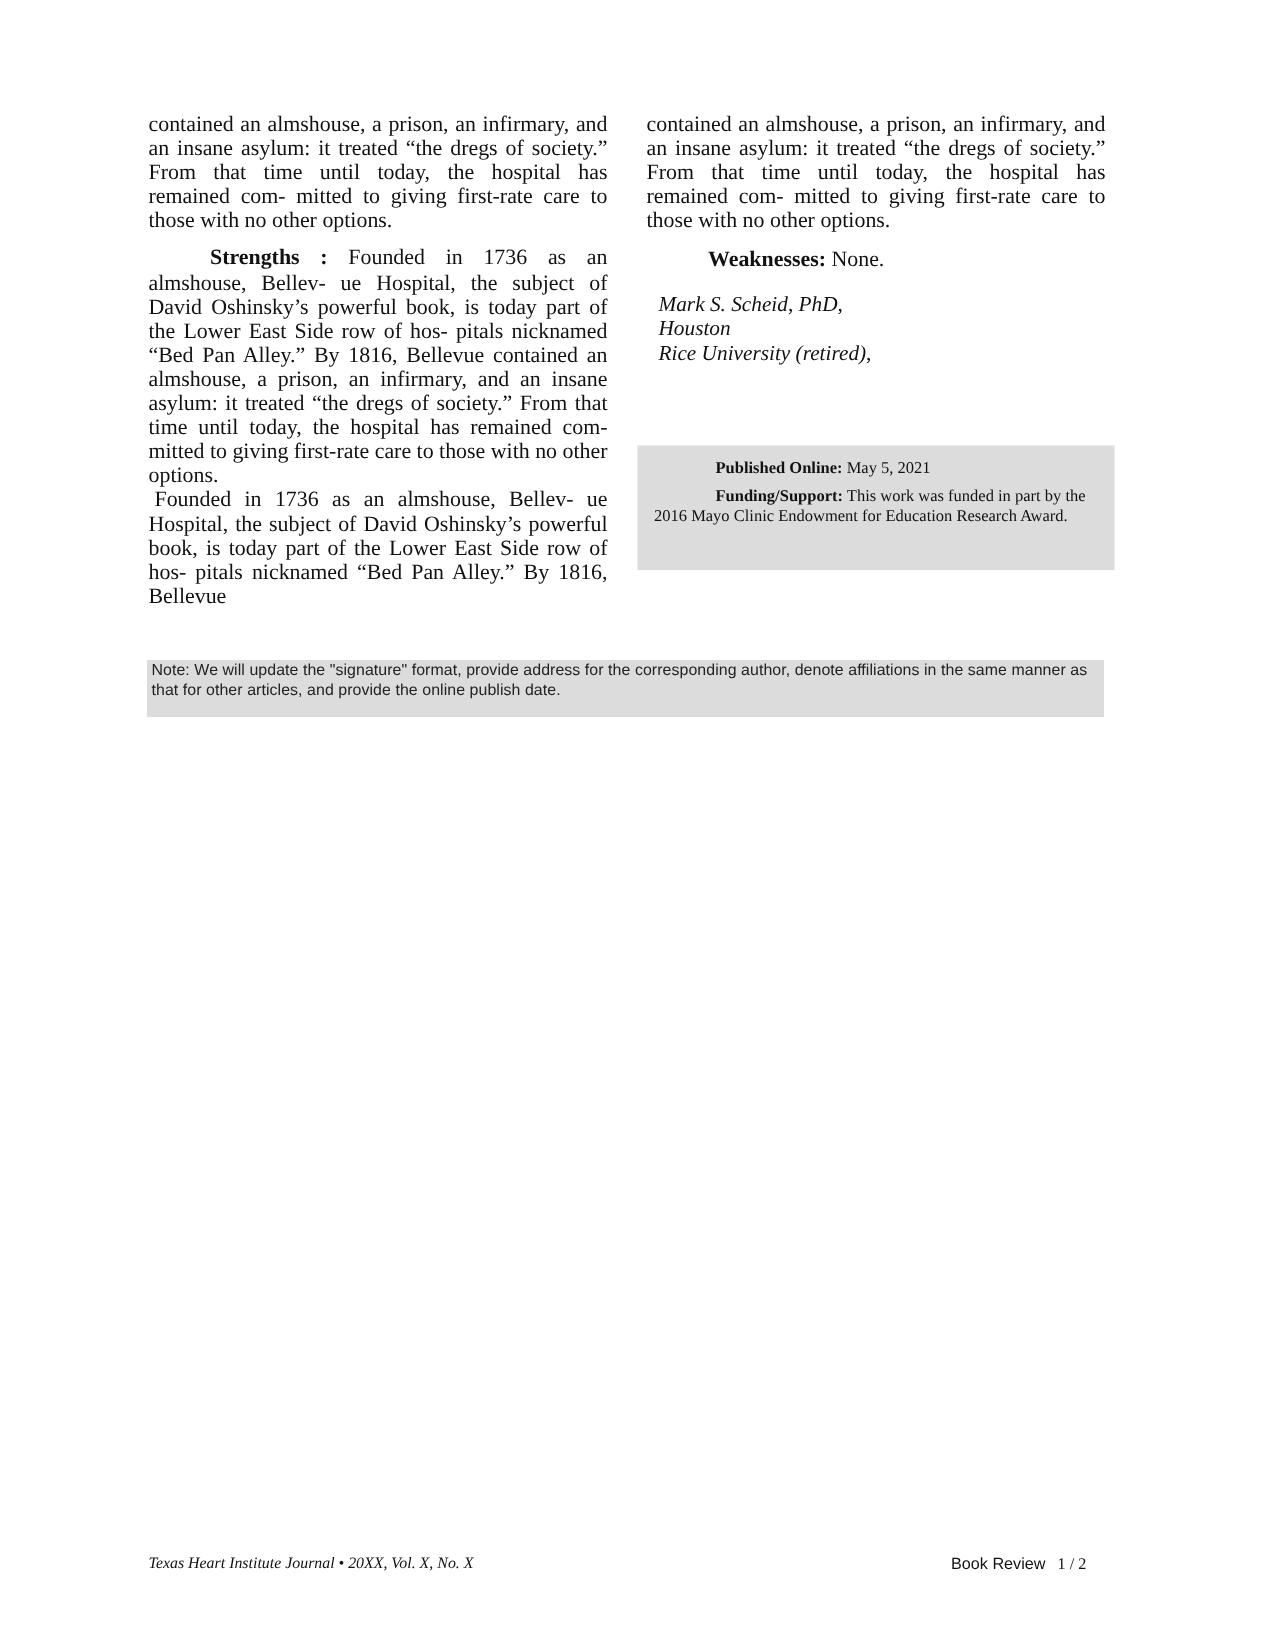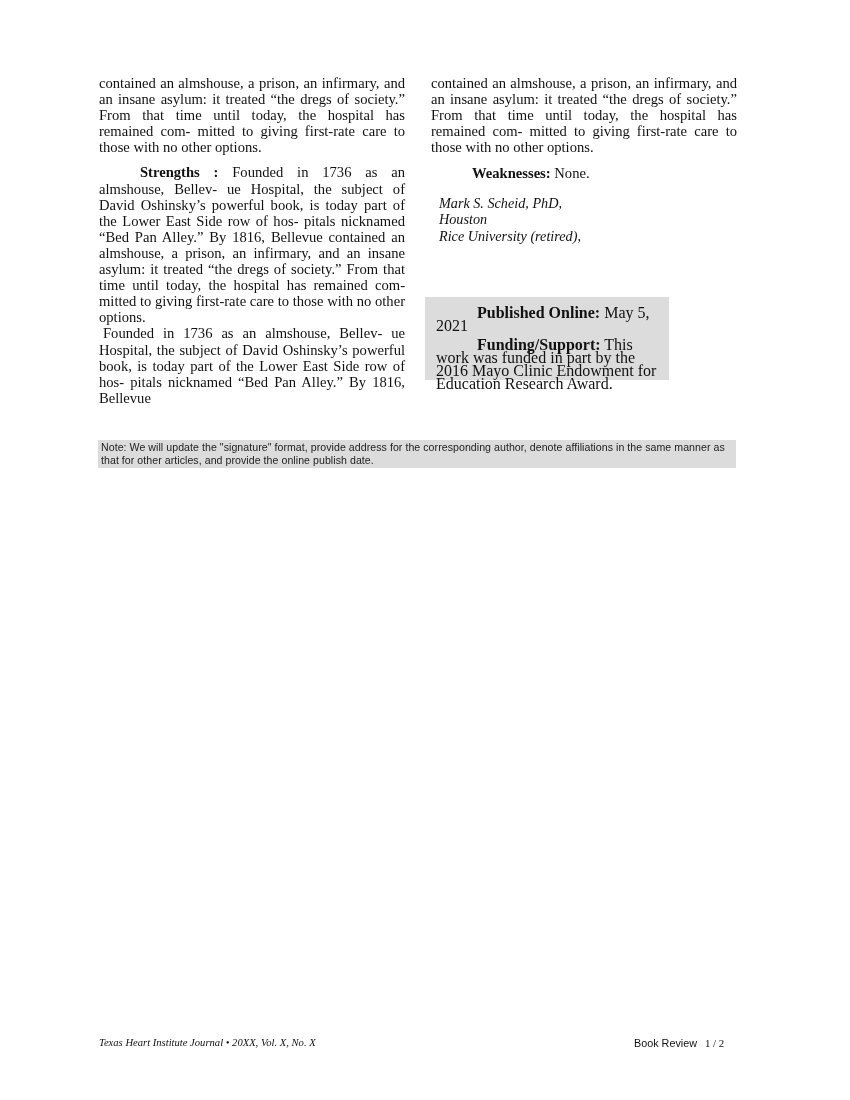--- a/index.html
+++ b/index.html
@@ -11,24 +11,24 @@
   .col-left { left: 99px; }
   .col-right { left: 431px; }
   .col p { margin: 0; text-align: justify; }
   .col p.gap { margin-top: 9px; }
   .col p.indent { text-indent: 4px; }
   b { font-weight: bold; margin-left: 41px; }
 
   .weak { margin-top: 10px !important; }
   .sig { margin-top: 13px; margin-left: 8px; font-style: italic; font-size: 14.2px; line-height: 16.8px; }
 
-  .infobox { position: absolute; left: 425px; top: 297px; width: 244px; height: 83px; background: #dcdcdc; box-sizing: border-box; padding: 9px 11px 0 11px; font-size: 16px; line-height: 13px; }
+  .infobox { position: absolute; left: 425px; top: 297px; width: 318px; height: 83px; background: #dcdcdc; box-sizing: border-box; padding: 9px 11px 0 11px; font-size: 11px; line-height: 13px; }
   .infobox p { margin: 0 0 6px 0; }
 
-  .note { position: absolute; left: 98px; top: 440px; width: 638px; height: 28px; background: #dcdcdc; box-sizing: border-box; padding: 1px 3px 0 3px; font-size: 10.6px; line-height: 12.7px; color: #222; letter-spacing: 0.05px; }
+  .note { position: absolute; left: 98px; top: 440px; width: 638px; height: 38px; background: #dcdcdc; box-sizing: border-box; padding: 1px 3px 0 3px; font-size: 10.6px; line-height: 12.7px; color: #222; letter-spacing: 0.05px; }
 
   .footer-left { position: absolute; left: 99px; top: 1037px; font-style: italic; font-size: 10.6px; }
   .footer-right { position: absolute; left: 634px; top: 1037px; font-size: 10.8px; }
   .footer-right .page { font-family: "Liberation Serif", serif; margin-left: 8px; }
 </style>
 </head>
 <body>
 
 <div class="col col-left serif">
   <p>contained an almshouse, a prison, an infirmary, and an insane asylum:  it treated “the dregs of society.” From that time until today, the hospital has remained com- mitted to giving first-rate care to those with no other options.</p>

